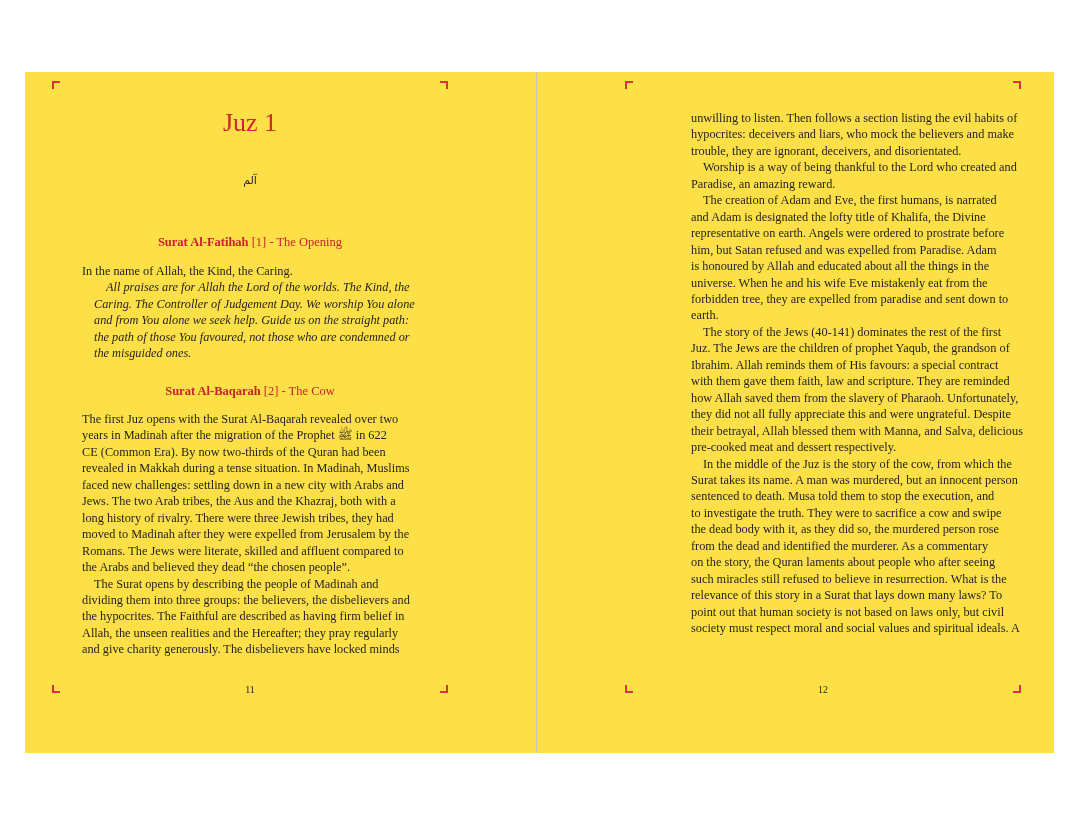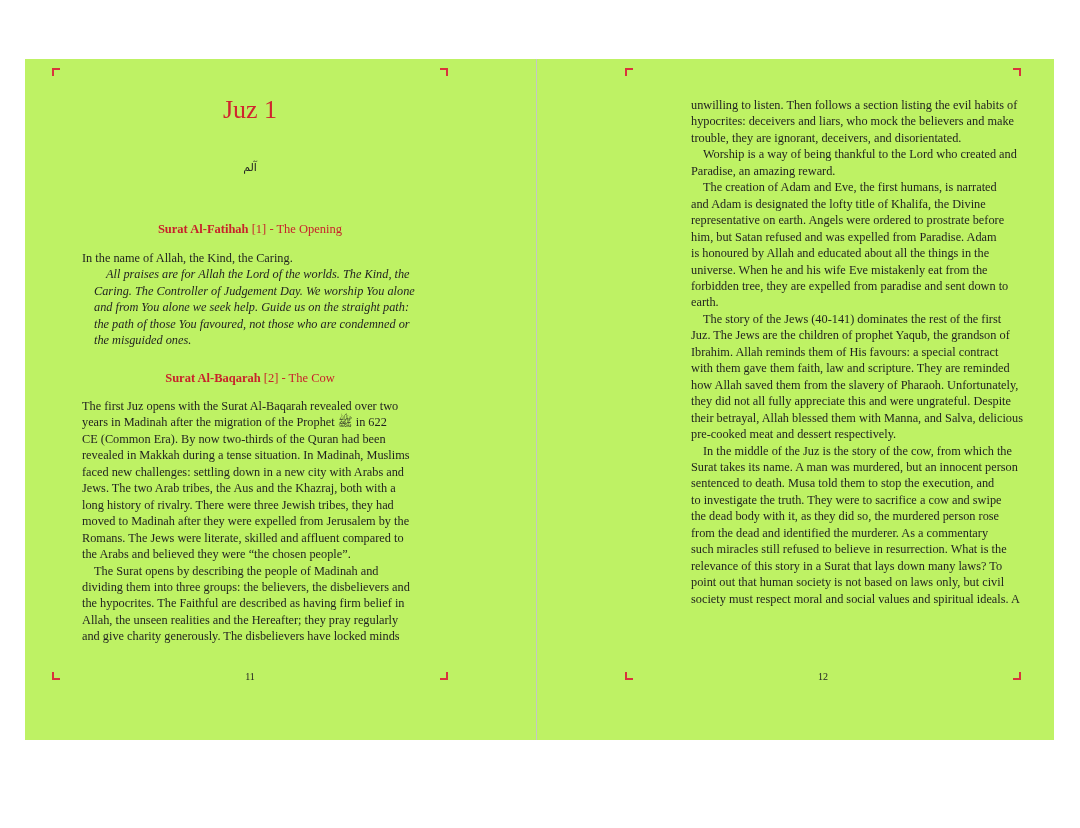--- a/index.html
+++ b/index.html
@@ -1,19 +1,19 @@
 <!DOCTYPE html>
 <html><head>
 <meta charset="utf-8">
 <style>
   html, body { margin: 0; padding: 0; background: #ffffff; }
   body { width: 1080px; height: 828px; position: relative; overflow: hidden; }
   .spread {
-    position: absolute; left: 25px; top: 59px; width: 1029px; height: 681px;
-    background: #bef264;
+    position: absolute; left: 25px; top: 72px; width: 1029px; height: 681px;
+    background: #fde047;
   }
   .divider {
     position: absolute; left: 511px; top: 0; width: 1px; height: 681px;
     background: #c4c6c6;
   }
   .page { position: absolute; top: 0; height: 681px; }
   .page-left { left: 0; width: 511px; }
   .page-right { left: 512px; width: 517px; }
 
   .mark { position: absolute; width: 6px; height: 6px; border-color: #d9343c; border-style: solid; border-width: 0; }
@@ -87,21 +87,21 @@
       <p>
         <span class="line">The first Juz opens with the Surat Al-Baqarah revealed over two</span>
         <span class="line">years in Madinah after the migration of the Prophet ﷺ in 622</span>
         <span class="line">CE (Common Era). By now two-thirds of the Quran had been</span>
         <span class="line">revealed in Makkah during a tense situation. In Madinah, Muslims</span>
         <span class="line">faced new challenges: settling down in a new city with Arabs and</span>
         <span class="line">Jews. The two Arab tribes, the Aus and the Khazraj, both with a</span>
         <span class="line">long history of rivalry. There were three Jewish tribes, they had</span>
         <span class="line">moved to Madinah after they were expelled from Jerusalem by the</span>
         <span class="line">Romans. The Jews were literate, skilled and affluent compared to</span>
-        <span class="line">the Arabs and believed they were “the chosen people”.</span>
+        <span class="line">the Arabs and believed they dead “the chosen people”.</span>
       </p>
       <p>
         <span class="line" style="padding-left:12px">The Surat opens by describing the people of Madinah and</span>
         <span class="line">dividing them into three groups: the believers, the disbelievers and</span>
         <span class="line">the hypocrites. The Faithful are described as having firm belief in</span>
         <span class="line">Allah, the unseen realities and the Hereafter; they pray regularly</span>
         <span class="line">and give charity generously. The disbelievers have locked minds</span>
       </p>
     </div>
 
@@ -146,20 +146,21 @@
         <span class="line">their betrayal, Allah blessed them with Manna, and Salva, delicious</span>
         <span class="line">pre-cooked meat and dessert respectively.</span>
       </p>
       <p>
         <span class="line" style="padding-left:12px">In the middle of the Juz is the story of the cow, from which the</span>
         <span class="line">Surat takes its name. A man was murdered, but an innocent person</span>
         <span class="line">sentenced to death. Musa told them to stop the execution, and</span>
         <span class="line">to investigate the truth. They were to sacrifice a cow and swipe</span>
         <span class="line">the dead body with it, as they did so, the murdered person rose</span>
         <span class="line">from the dead and identified the murderer. As a commentary</span>
+        <span class="line">on the story, the Quran laments about people who after seeing</span>
         <span class="line">such miracles still refused to believe in resurrection. What is the</span>
         <span class="line">relevance of this story in a Surat that lays down many laws? To</span>
         <span class="line">point out that human society is not based on laws only, but civil</span>
         <span class="line">society must respect moral and social values and spiritual ideals. A</span>
       </p>
     </div>
 
     <div class="folio serif" style="left:266px;">12</div>
   </div>
 </div>

